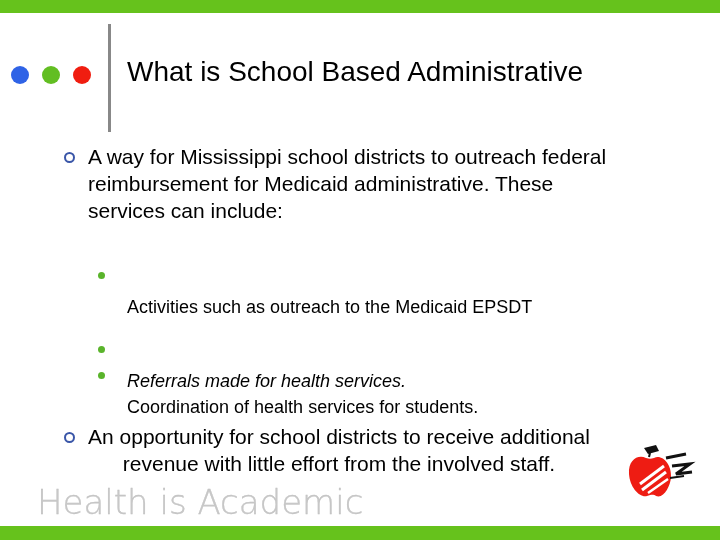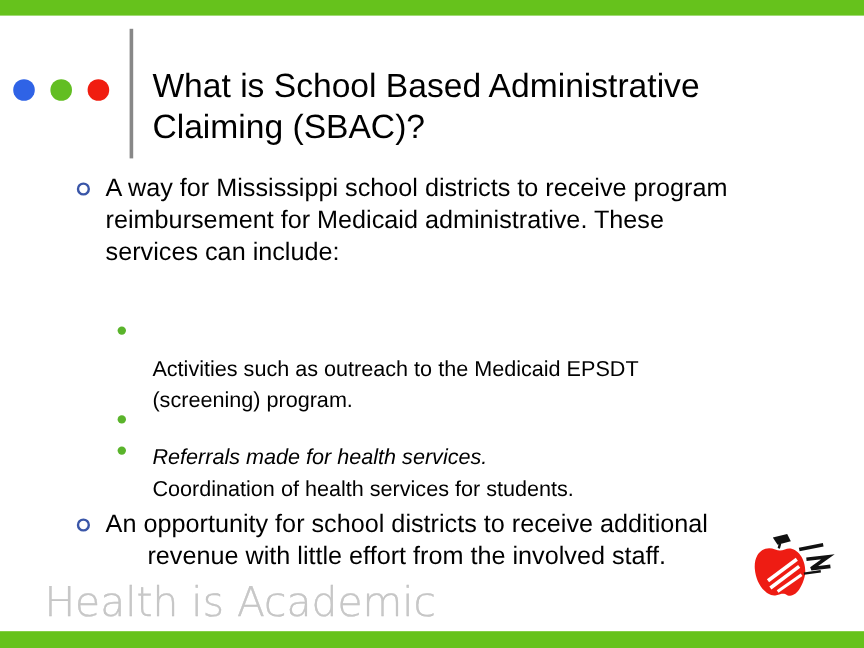--- a/index.html
+++ b/index.html
@@ -39,36 +39,34 @@
 <div class="dots">
   <div class="dot blue"></div>
   <div class="dot green"></div>
   <div class="dot red"></div>
 </div>
 
 <div class="divider"></div>
 
 <div class="title">
   <div>What is School Based Administrative</div>
-  <div>Claiming (SBAC)?</div>
 </div>
 
 <div class="content">
 
   <div class="l1-bullet" style="top:152px;"></div>
   <div class="l1" style="top:143px;">
-    <div>A way for Mississippi school districts to receive program</div>
+    <div>A way for Mississippi school districts to outreach federal</div>
     <div>reimbursement for Medicaid administrative.  These</div>
     <div>services can include:</div>
   </div>
 
   <div class="l2-bullet" style="top:272px;"></div>
   <div class="l2" style="top:262px;">
     <div>Activities such as outreach to the Medicaid EPSDT</div>
-    <div>(screening) program.</div>
   </div>
 
   <div class="l2-bullet" style="top:346px;"></div>
   <div class="l2" style="top:336px;font-style:italic;">Referrals made for health services.</div>
 
   <div class="l2-bullet" style="top:372px;"></div>
   <div class="l2" style="top:362px;">Coordination of health services for students.</div>
 
   <div class="l1-bullet" style="top:432px;"></div>
   <div class="l1" style="top:423px;text-align:center;">

